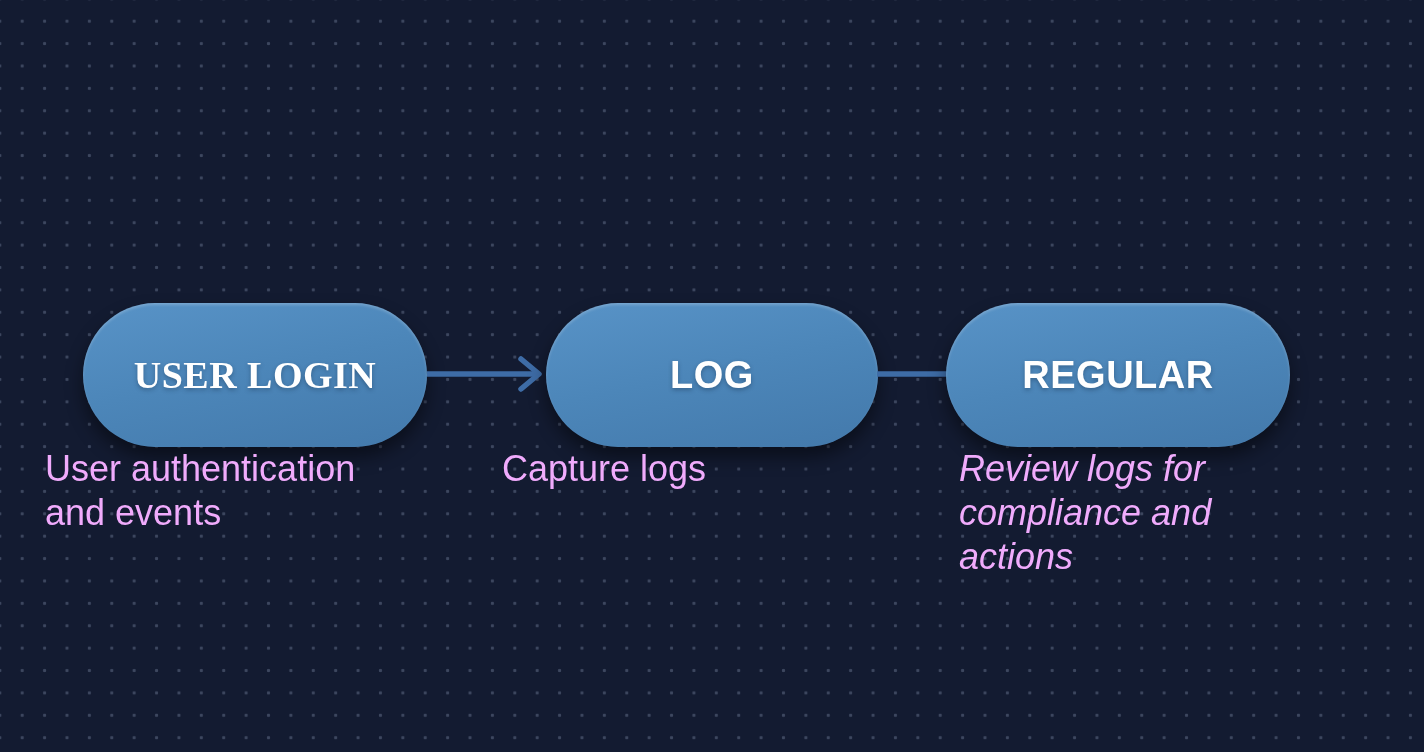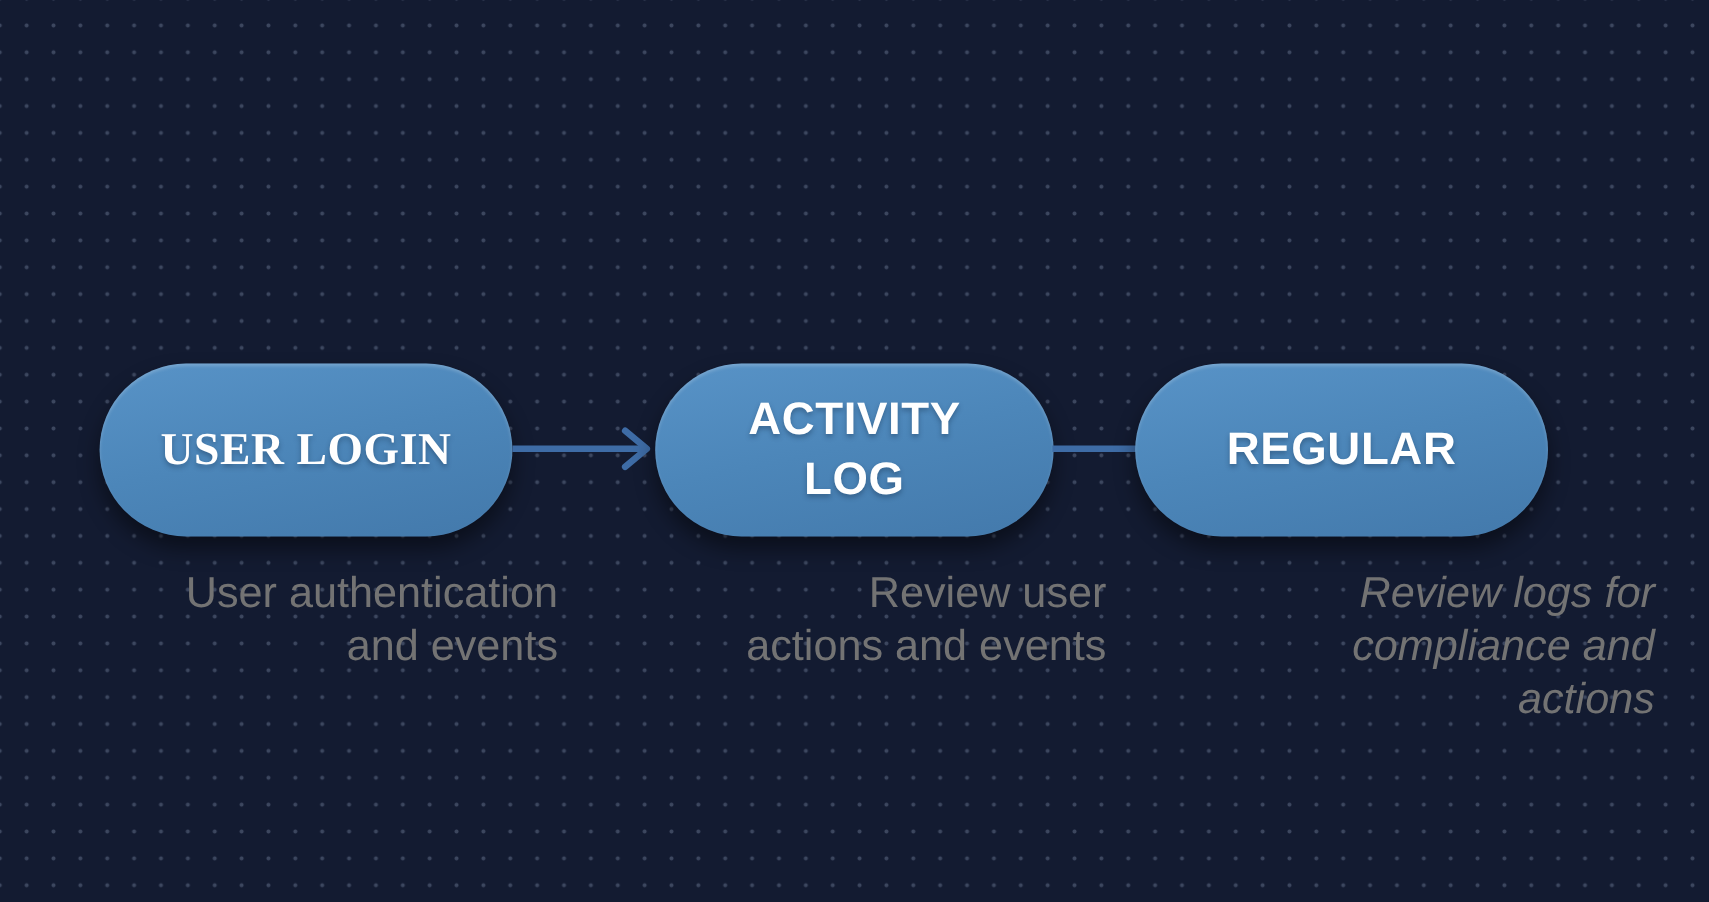--- a/index.html
+++ b/index.html
@@ -34,24 +34,24 @@
     font-weight: 700;
     font-size: 38px;
     line-height: 50px;
     letter-spacing: 0.5px;
     text-align: center;
     text-shadow: 0 2px 4px rgba(15,35,60,0.35);
   }
   .pill-label span { display: block; }
   .node-desc {
     position: absolute;
-    top: 472px;
+    top: 447px;
     width: 420px;
-    text-align: right;
-    color: #737373;
+    text-align: left;
+    color: #f0abfc;
     font-size: 36px;
     line-height: 44px;
     font-weight: 400;
   }
   .node-desc span { display: block; }
   .connector {
     position: absolute;
     top: 352px;
   }
 </style>
@@ -68,27 +68,25 @@
   <span>and events</span>
 </div>
 
 <svg class="connector" style="left:427px;" width="119" height="44" viewBox="0 0 119 44">
   <line x1="0" y1="22" x2="110" y2="22" stroke="#3e6ca6" stroke-width="5.5" stroke-linecap="round"></line>
   <polyline points="94,7 112,22 94,37" fill="none" stroke="#3e6ca6" stroke-width="5.5" stroke-linecap="round" stroke-linejoin="round"></polyline>
 </svg>
 
 <div class="node-pill" style="left:546px; width:332px;">
   <div class="pill-label">
-    <span>ACTIVITY</span>
     <span>LOG</span>
   </div>
 </div>
 <div class="node-desc" style="left:502px;">
-  <span>Review user</span>
-  <span>actions and events</span>
+  <span>Capture logs</span>
 </div>
 
 <svg class="connector" style="left:877px;" width="120" height="44" viewBox="0 0 120 44">
   <line x1="0" y1="22" x2="111" y2="22" stroke="#3e6ca6" stroke-width="5.5" stroke-linecap="round"></line>
   <polyline points="95,7 113,22 95,37" fill="none" stroke="#3e6ca6" stroke-width="5.5" stroke-linecap="round" stroke-linejoin="round"></polyline>
 </svg>
 
 <div class="node-pill" style="left:946px; width:344px;">
   <div class="pill-label">
     <span>REGULAR</span>

